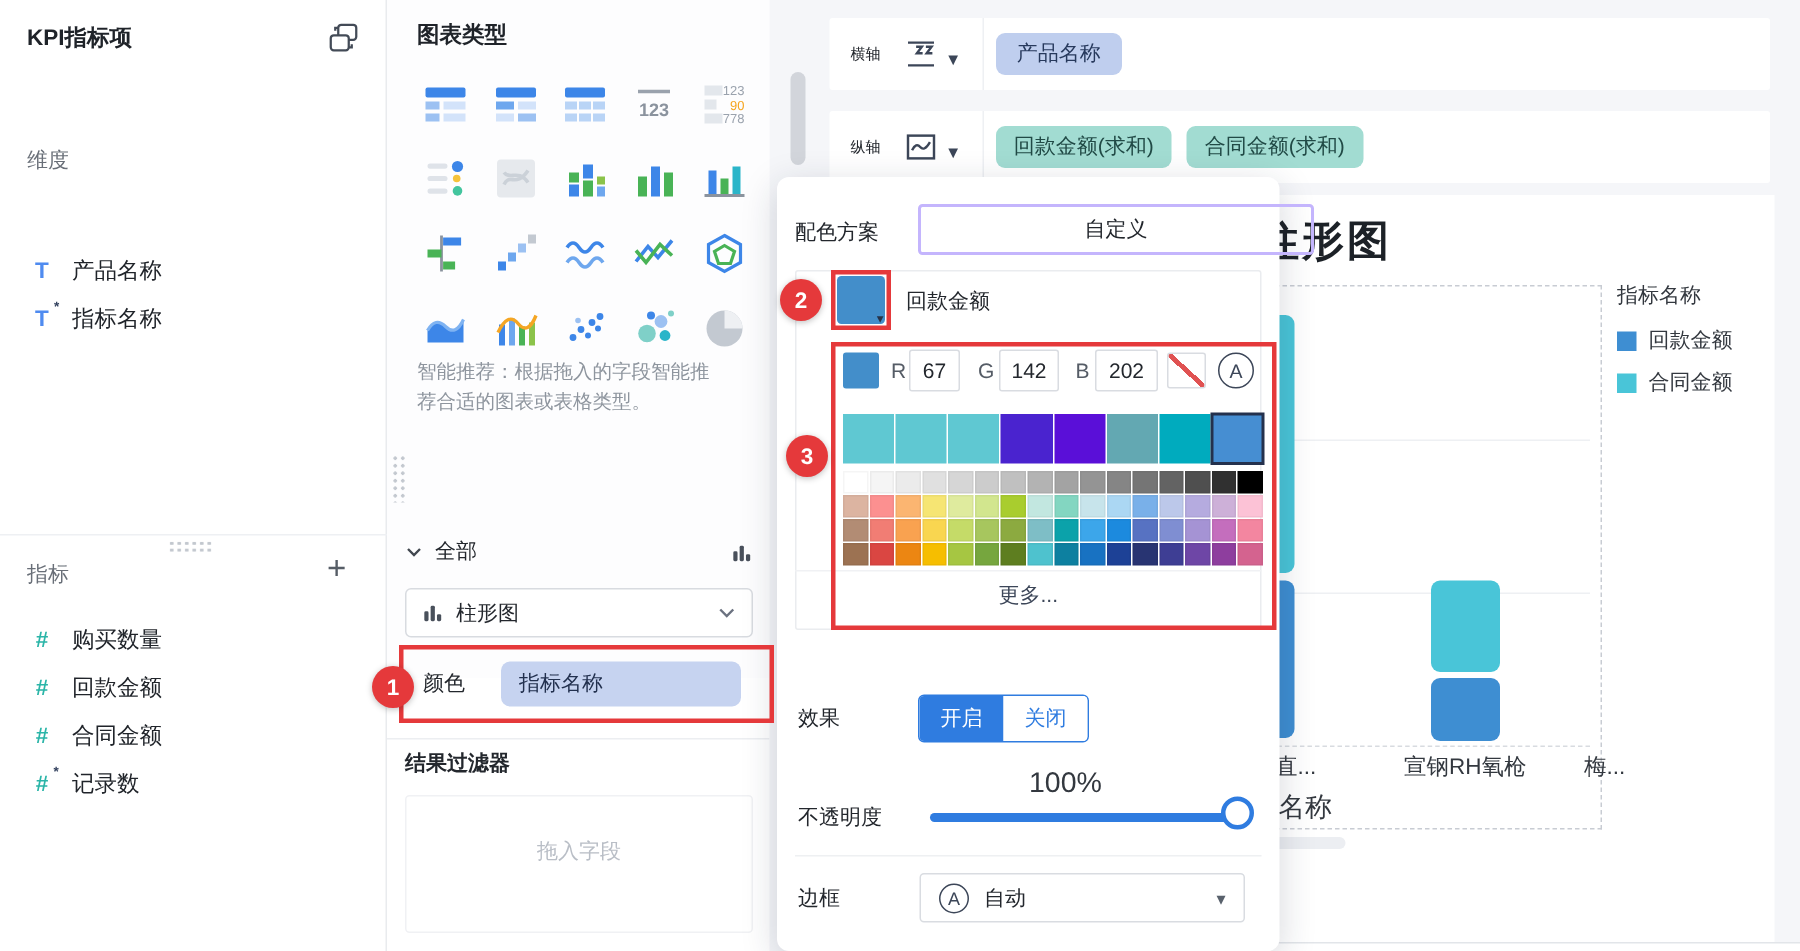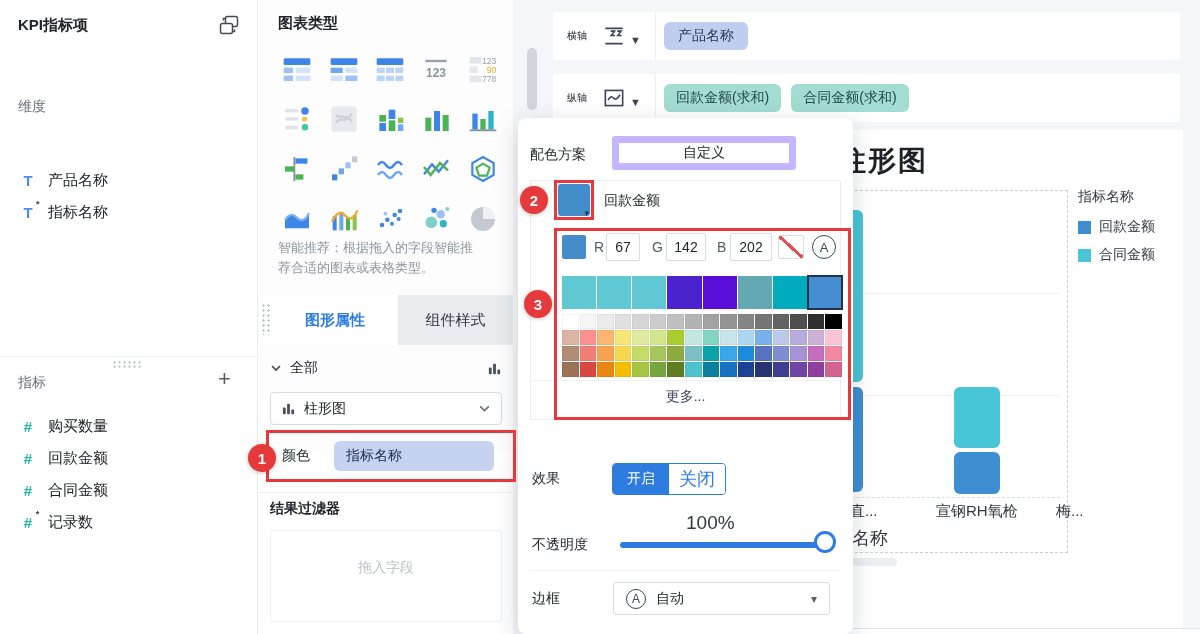--- a/index.html
+++ b/index.html
@@ -86,21 +86,21 @@
   .lg-item { display:flex; align-items:center; gap:8px; margin-bottom:10px; cursor:pointer; }
   .lg-sw { width:13px; height:13px; }
   .lg-name { font-size:14px; color:#33383f; }
   #hscroll { position:absolute; left:245px; top:428px; width:107px; height:8px; border-radius:4px; background:#eceef2; }
   #canvas-bottom { left:545px; top:628px; width:655px; height:6px; background:#fff; border-top:1px solid #e2e5e9; }
 
   
   #popup { left:518px; top:118px; width:335px; height:516px; background:#fff; border-radius:8px;
     box-shadow:0 6px 24px rgba(30,40,60,.18); z-index:10; }
   #pp-scheme-label { left:12px; top:28px; font-size:14px; color:#23272d; }
-  #pp-scheme-box { left:94px; top:18px; width:184px; height:34px; border:7px solid #c4b5fd; border-radius:3px;
+  #pp-scheme-box { left:94px; top:18px; width:264px; height:34px; border:2px solid #c4b5fd; border-radius:3px;
     display:flex; align-items:center; justify-content:center; font-size:14px; color:#23272d; cursor:pointer; }
   #pp-group { left:12px; top:62px; width:311px; height:240px; border:1px solid #eaecef; border-radius:2px; }
   #pp-swatch { left:40px; top:66px; width:32px; height:32px; border-radius:3px; cursor:pointer; }
   #pp-swatch .sw-caret { position:absolute; right:1px; bottom:-2px; font-size:9px; color:#273247; }
   #pp-series { left:86px; top:74px; font-size:14px; color:#23272d; }
   #pp-rgb-sw { left:44px; top:117px; width:24px; height:24px; border-radius:2px; }
   .rgb-lab { top:121px; font-size:14px; color:#555c66; }
   .rgb-box { top:115px; height:28px; border:1px solid #d9dce1; border-radius:2px; display:flex; align-items:center;
     justify-content:center; font-size:14px; color:#23272d; }
   #pp-nocolor { left:260px; top:117px; width:26px; height:24px; border:1px solid #d9dce1; border-radius:2px; cursor:pointer;
@@ -113,21 +113,21 @@
   #pp-smallpal { left:44px; top:196px; width:280px; display:grid; grid-template-columns:repeat(16,1fr); gap:1px; }
   .sp-sw { height:15px; cursor:pointer; border:1px solid rgba(0,0,0,.04); }
   #pp-more-div { left:12px; top:262px; width:311px; border-top:1px solid #f0f1f4; }
   #pp-more { left:0; top:270px; width:335px; text-align:center; font-size:14px; color:#3c4658; cursor:pointer; }
   #pp-effect-label { left:14px; top:352px; font-size:14px; color:#23272d; }
   #pp-toggle { left:94px; top:345px; width:114px; height:32px; border:1px solid #2f7ce0; border-radius:4px;
     display:flex; overflow:hidden; }
   #pp-toggle .on { flex:1; background:#2f7ce0; color:#fff; display:flex; align-items:center; justify-content:center;
     font-size:14px; cursor:pointer; }
   #pp-toggle .off { flex:1; background:#fff; color:#2f7ce0; display:flex; align-items:center; justify-content:center;
-    font-size:18px; cursor:pointer; }
+    font-size:14px; cursor:pointer; }
   #pp-opacity-val { left:168px; top:394px; font-size:19px; color:#33383f; }
   #pp-opacity-label { left:14px; top:418px; font-size:14px; color:#23272d; }
   #pp-track { left:102px; top:424px; width:210px; height:6px; border-radius:3px; background:#2f7ce0; cursor:pointer; }
   #pp-thumb { left:296px; top:413px; width:22px; height:22px; border-radius:50%; background:#fff; border:3px solid #2f7ce0; cursor:grab; }
   #pp-div2 { left:12px; top:452px; width:311px; border-top:1px solid #eef0f2; }
   #pp-border-label { left:14px; top:472px; font-size:14px; color:#23272d; }
   #pp-border-box { left:95px; top:464px; width:217px; height:33px; border:1px solid #d9dce1; border-radius:3px;
     display:flex; align-items:center; padding:0 12px; gap:10px; cursor:pointer; }
   #pp-border-box .a-ic { width:20px; height:20px; border:1.5px solid #3c4658; border-radius:50%; display:flex;
     align-items:center; justify-content:center; font-size:12px; color:#3c4658; }
@@ -339,24 +339,20 @@
             <circle cx="10.5" cy="5.5" r="2" fill="#3d86e8"></circle>
             <circle cx="20.5" cy="4.5" r="1.5" fill="#7fd0c8"></circle>
           </svg></div>
         <div class="ct-icon"><svg viewBox="0 0 24 24">
             <circle cx="12" cy="12" r="9" fill="#c3c9d1"></circle>
             <path d="M12 12 L12 3 A9 9 0 0 1 21 12 Z" fill="#eef0f3"></path>
           </svg></div>
       </div>
     <div id="cp-hint" class="abs">
       <span>智能推荐：根据拖入的字段智能推</span><br><span>荐合适的图表或表格类型。</span>
-    </div>
-    <div id="tabbar" class="abs">
-      <div id="tab-active">图形属性</div>
-      <div id="tab-inactive">组件样式</div>
     </div>
     <div class="dots-v abs"></div>
 
     <div id="all-row" class="abs">
       <svg width="12" height="12" viewBox="0 0 12 12">
           <path d="M2 4 l4 4 4-4" fill="none" stroke="#41474f" stroke-width="1.6"></path>
         </svg>
       <span id="all-label">全部</span>
       <span id="all-spacer"></span>
       <svg width="15" height="15" viewBox="0 0 16 16">

